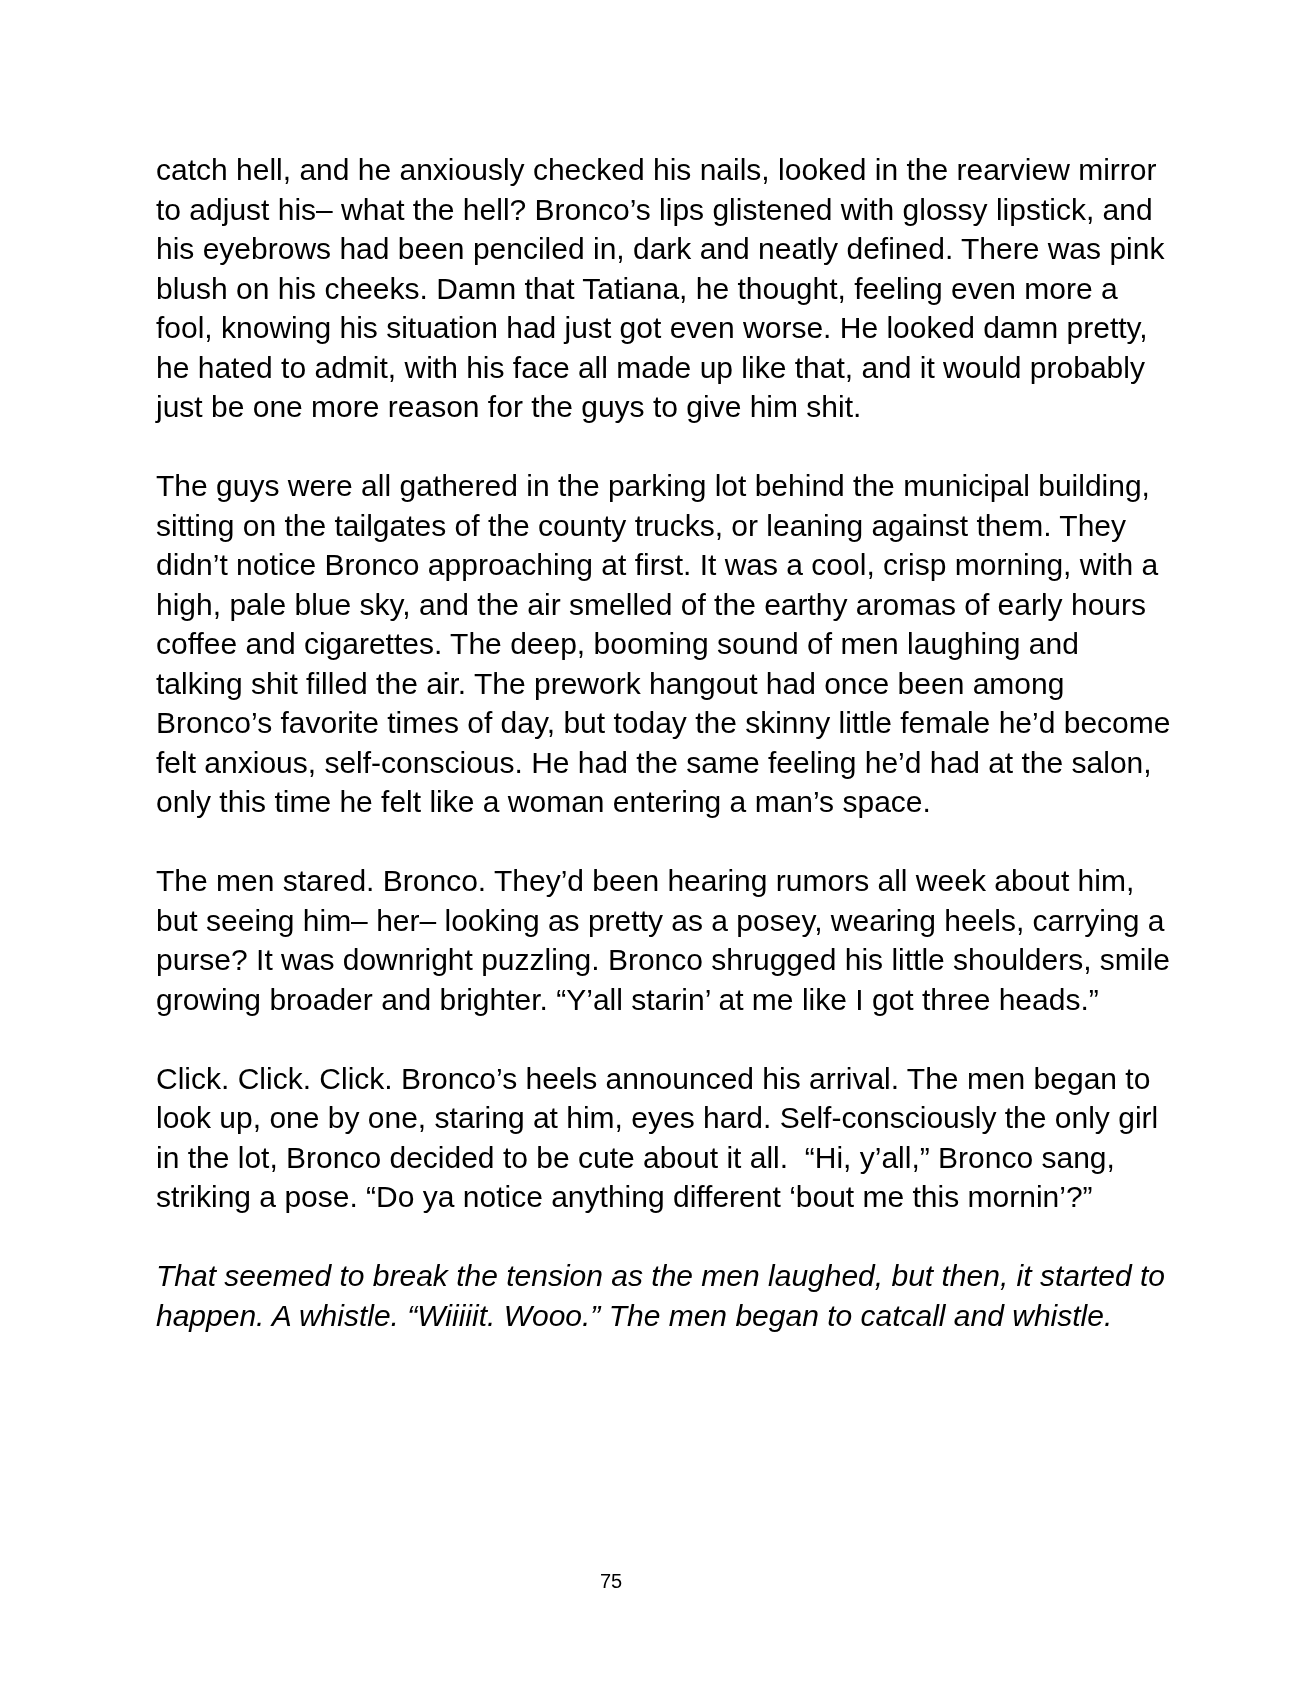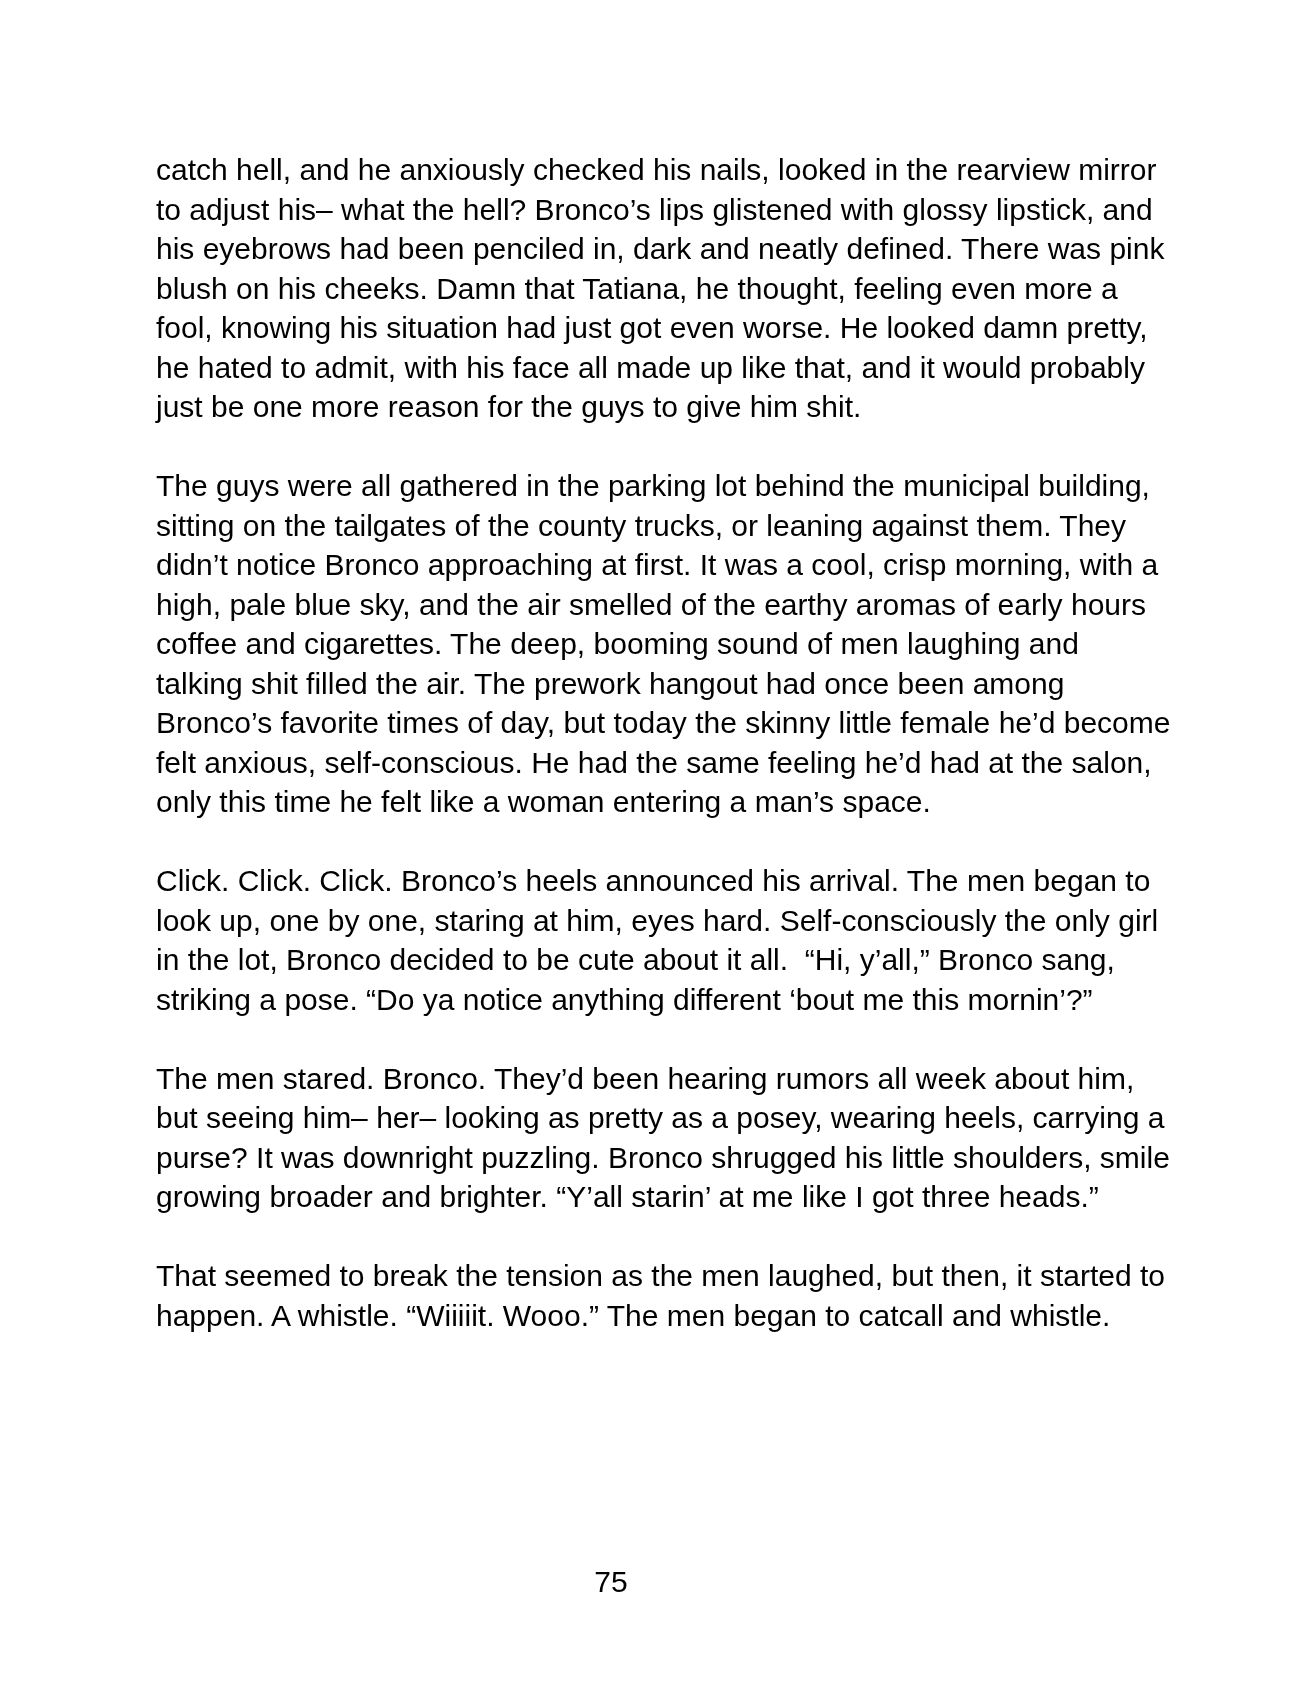--- a/index.html
+++ b/index.html
@@ -24,37 +24,38 @@
   }
   .content p {
     margin: 0 0 39.5px 0;
     font-size: 30px;
     line-height: 39.5px;
     white-space: pre-wrap; 
     text-align: left;
   }
   .content p:last-child {
     margin-bottom: 0;
+    font-style: italic;
   }
   .page-number {
     position: absolute;
     top: 1562px;
     left: 0;
     width: 100%;
     text-align: center;
-    font-size: 30px;
+    font-size: 20px;
     line-height: 39.5px;
     color: #000000;
   }
 </style>
 </head>
 <body>
 
 <div class="page">
   <div class="content">
     <p>catch hell, and he anxiously checked his nails, looked in the rearview mirror to adjust his– what the hell? Bronco’s lips glistened with glossy lipstick, and his eyebrows had been penciled in, dark and neatly defined. There was pink blush on his cheeks. Damn that Tatiana, he thought, feeling even more a fool, knowing his situation had just got even worse. He looked damn pretty, he hated to admit, with his face all made up like that, and it would probably just be one more reason for the guys to give him shit.</p>
     <p>The guys were all gathered in the parking lot behind the municipal building, sitting on the tailgates of the county trucks, or leaning against them. They didn’t notice Bronco approaching at first. It was a cool, crisp morning, with a high, pale blue sky, and the air smelled of the earthy aromas of early hours coffee and cigarettes. The deep, booming sound of men laughing and talking shit filled the air. The prework hangout had once been among Bronco’s favorite times of day, but today the skinny little female he’d become felt anxious, self-conscious. He had the same feeling he’d had at the salon, only this time he felt like a woman entering a man’s space.</p>
+    <p>The men stared. Bronco. They’d been hearing rumors all week about him, but seeing him– her– looking as pretty as a posey, wearing heels, carrying a purse? It was downright puzzling. Bronco shrugged his little shoulders, smile growing broader and brighter. “Y’all starin’ at me like I got three heads.”</p>
     <p>Click. Click. Click. Bronco’s heels announced his arrival. The men began to look up, one by one, staring at him, eyes hard. Self-consciously the only girl in the lot, Bronco decided to be cute about it all.  “Hi, y’all,” Bronco sang, striking a pose. “Do ya notice anything different ‘bout me this mornin’?”</p>
-    <p>The men stared. Bronco. They’d been hearing rumors all week about him, but seeing him– her– looking as pretty as a posey, wearing heels, carrying a purse? It was downright puzzling. Bronco shrugged his little shoulders, smile growing broader and brighter. “Y’all starin’ at me like I got three heads.”</p>
     <p>That seemed to break the tension as the men laughed, but then, it started to happen. A whistle. “Wiiiiit. Wooo.” The men began to catcall and whistle.</p>
   </div>
   <div class="page-number">75</div>
 </div>
 
 </body></html>

